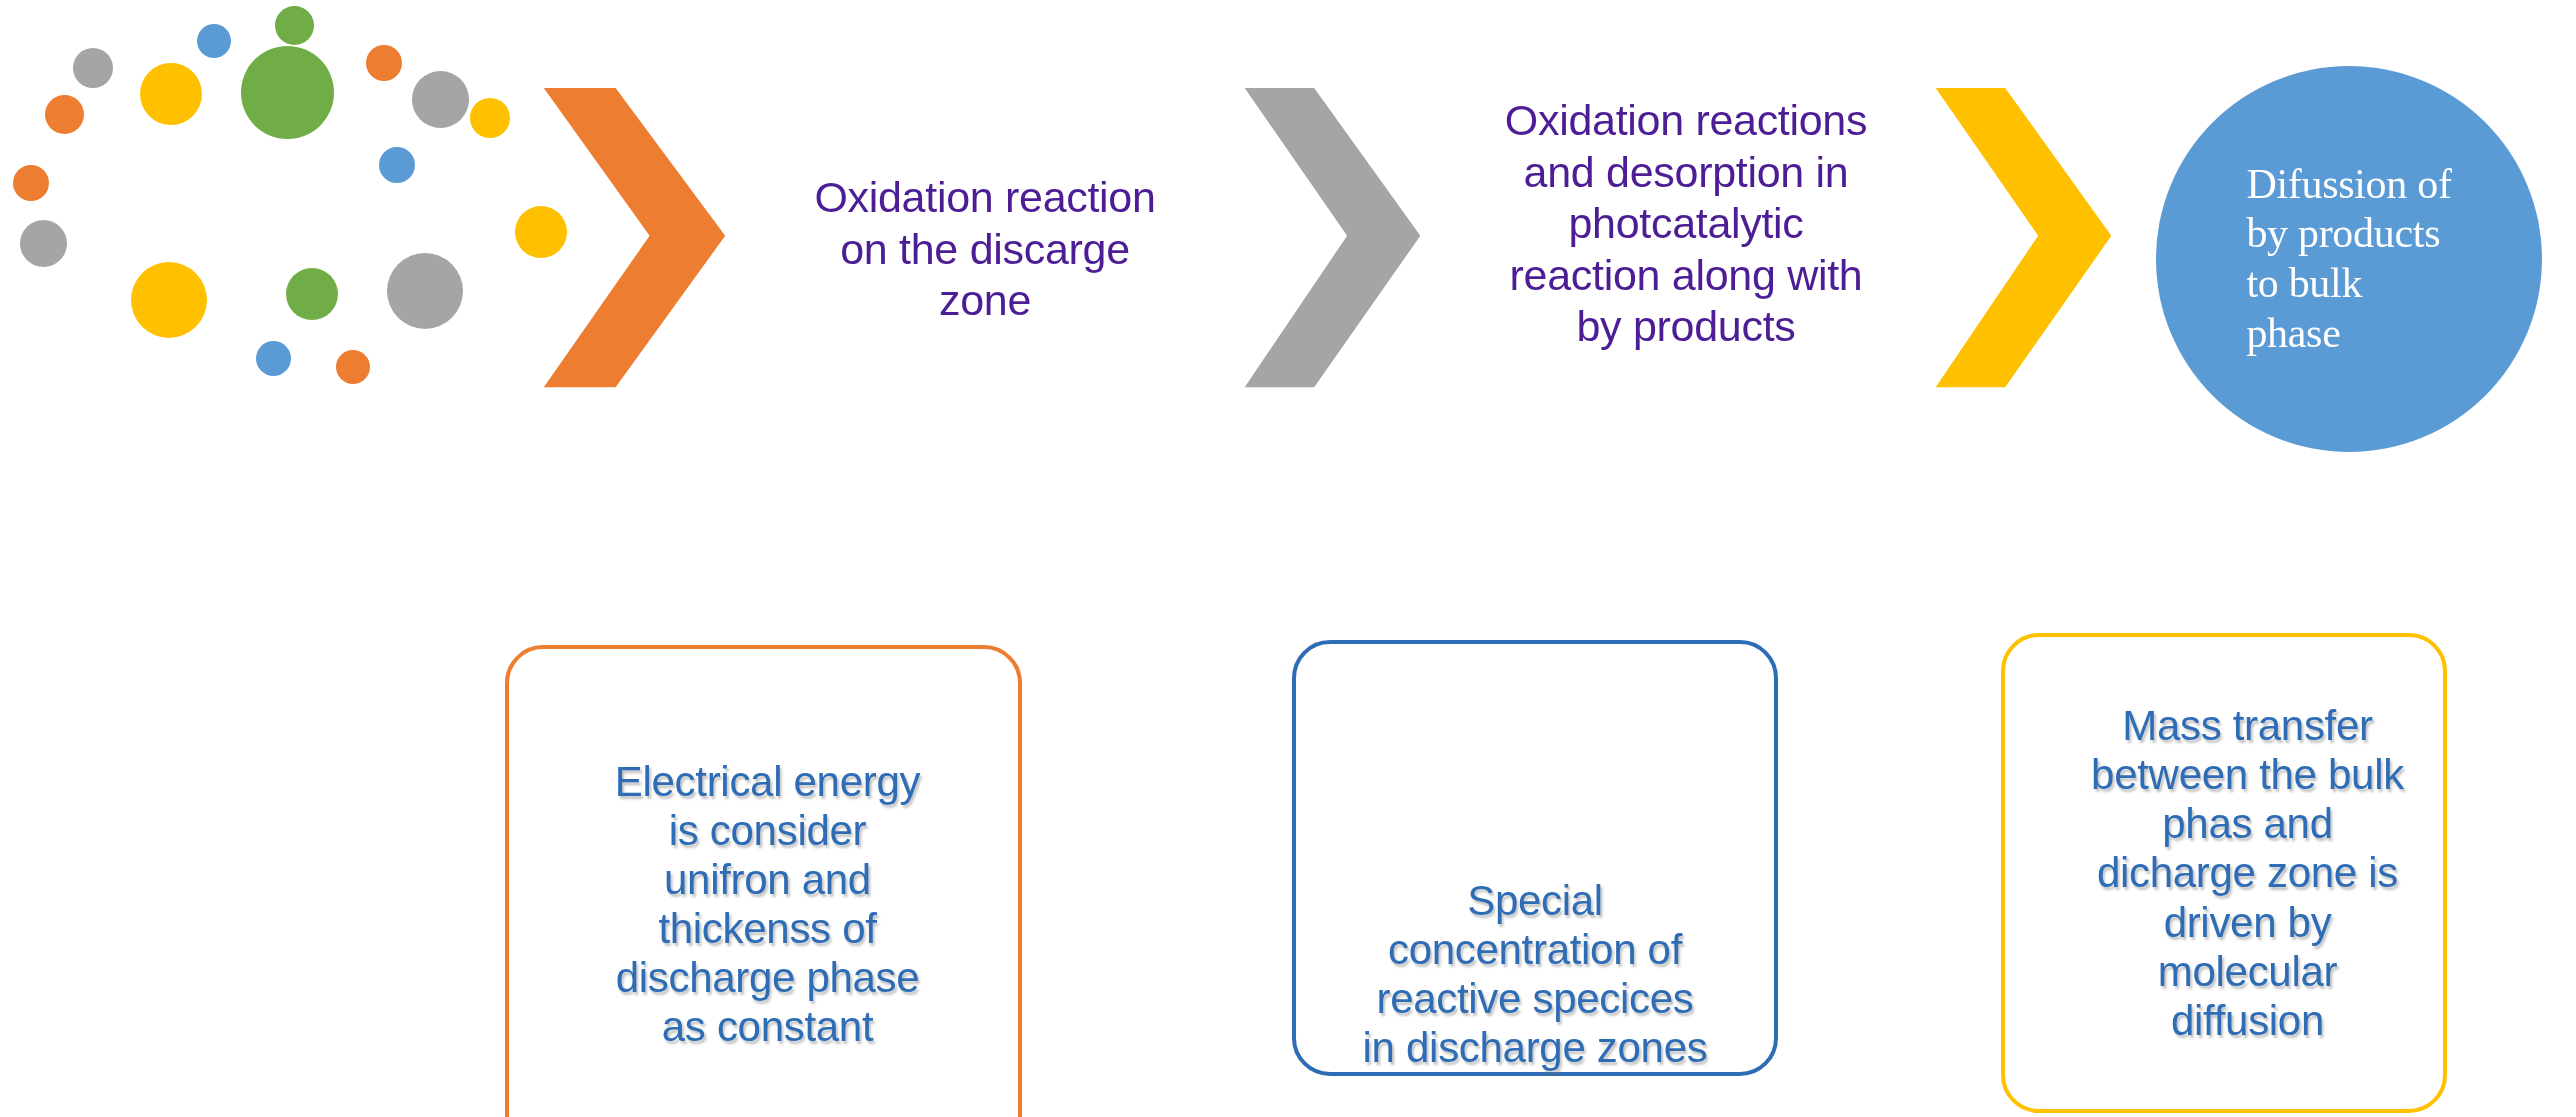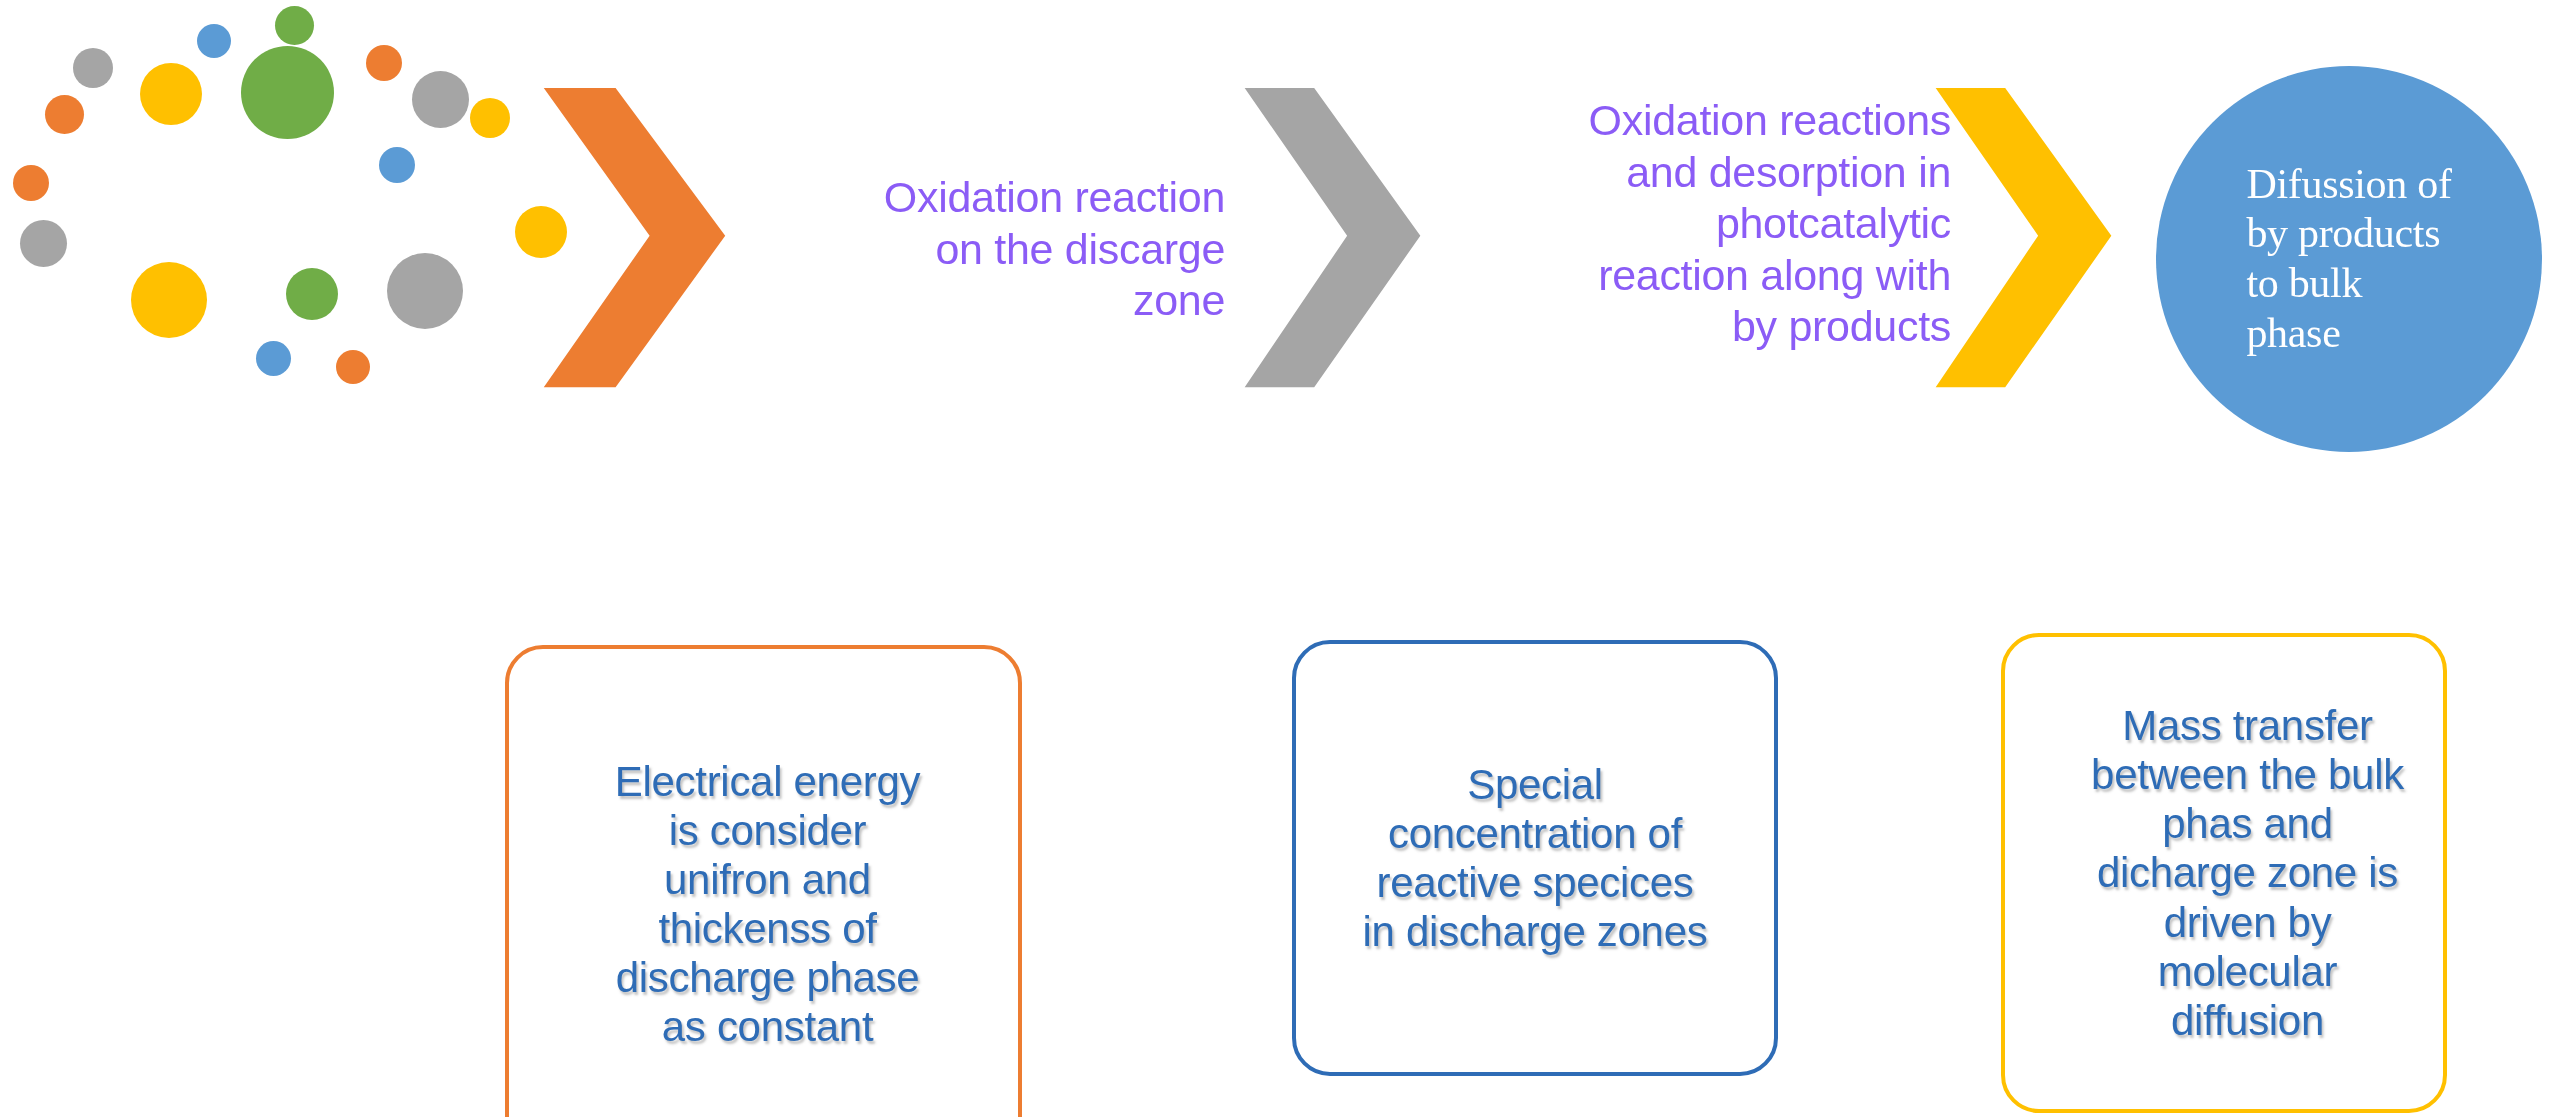--- a/index.html
+++ b/index.html
@@ -20,22 +20,22 @@
 
   
   .dot {
     position: absolute;
     border-radius: 50%;
   }
 
   
   .stage-text {
     position: absolute;
-    color: #8b5cf6;
-    text-align: right;
+    color: #4c1d95;
+    text-align: center;
     line-height: 1.20;
     font-weight: 400;
     letter-spacing: -0.3px;
     white-space: pre-line;
   }
 
   
   .chevron {
     position: absolute;
   }
@@ -141,21 +141,21 @@
               border:4.4px solid #ED7D31; border-radius:38px;padding-left:8px;">
     <span class="note-text" style="font-size:42px; color:#2E6CB6;">Electrical energy
 is consider
 unifron and
 thickenss of
 discharge phase
 as constant</span>
   </div>
 
   <div class="note-box" style="left:1292px; top:640px; width:486px; height:436px;
-              border:4.4px solid #2E6CB6; border-radius:38px;">
+              border:4.4px solid #2E6CB6; border-radius:38px;align-items:flex-end;">
     <span class="note-text" style="font-size:42px; color:#2E6CB6;">Special
 concentration of
 reactive specices
 in discharge zones</span>
   </div>
 
   <div class="note-box" style="left:2001px; top:633px; width:446px; height:480px;
               border:4.4px solid #FFC000; border-radius:38px;">
     <span class="note-text" style="font-size:42px; color:#2E6CB6;margin-left:47px;">Mass transfer
 between the bulk

